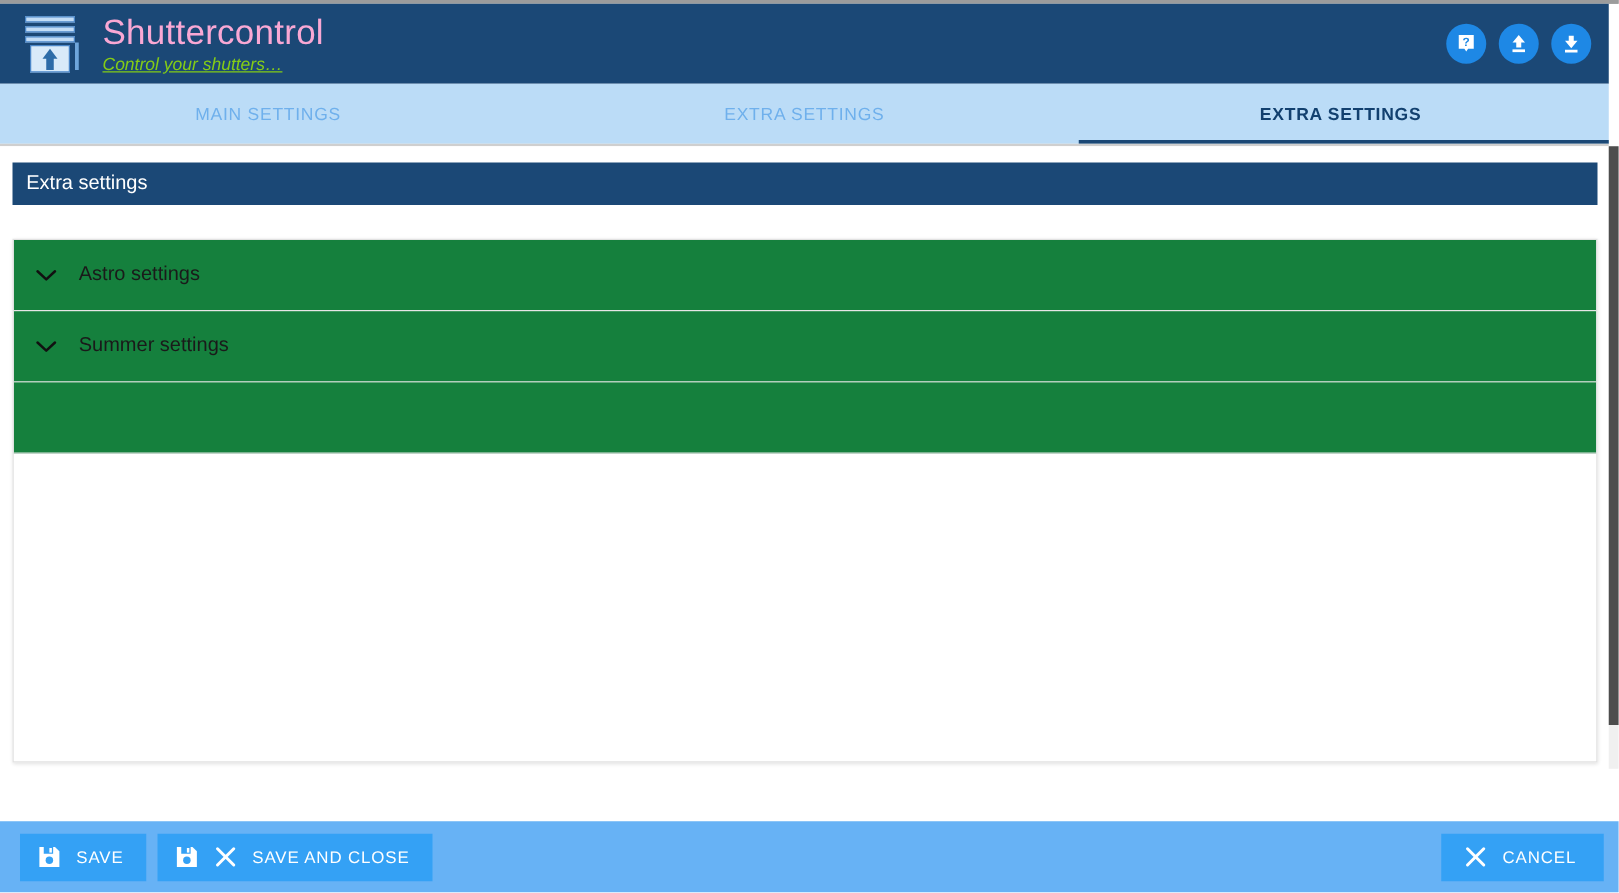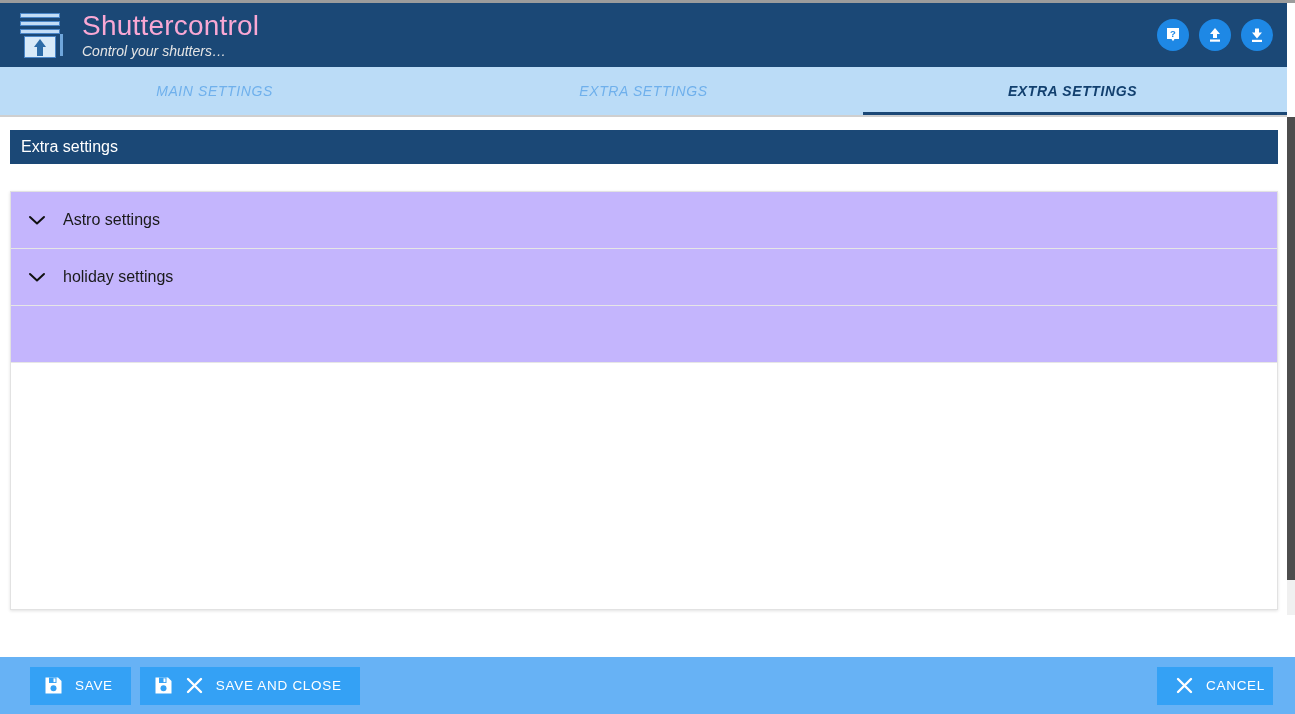--- a/index.html
+++ b/index.html
@@ -89,25 +89,26 @@
     justify-content: center;
   }
   .app-title {
     color: #f9a8d4;
     font-size: 28px;
     font-weight: 400;
     line-height: 32px;
     letter-spacing: 0.2px;
   }
   .app-subtitle {
-    color: #e5e5e5;
+    color: #84cc16;
     font-size: 14px;
     font-style: italic;
     line-height: 17px;
     margin-top: 1px;
+    text-decoration: underline;
   }
   .header-actions {
     margin-left: auto;
     margin-right: 14px;
     display: flex;
     gap: 10px;
     align-items: center;
   }
   .circle-btn {
     width: 32px; height: 32px;
@@ -134,21 +135,20 @@
     flex: 1 1 0;
     text-align: center;
     font-size: 14px;
     font-weight: 700;
     letter-spacing: 0.6px;
     line-height: 48px;
     height: 48px;
     cursor: pointer;
     position: relative;
     user-select: none;
-    font-style: italic;
   }
   .tab.inactive { color: #6fb0ec; font-weight: 400; }
   .tab.active { color: #12406f; }
   .tab-underline {
     position: absolute;
     top: 112px;
     left: 863px;
     width: 424px;
     height: 3px;
     background: #1b4876;
@@ -187,21 +187,21 @@
     box-shadow: 0 1px 3px rgba(0,0,0,0.12);
     height: 419px;
     overflow: hidden;
   }
   .acc-row {
     height: 57px;
     display: flex;
     align-items: center;
     border-bottom: 1px solid #e6e6e6;
     cursor: pointer;
-    background: #c4b5fd;
+    background: #15803d;
     text-align: center;
   }
   .acc-row:last-child { border-bottom: 1px solid #e6e6e6; }
   .acc-chev {
     width: 52px;
     display: flex;
     align-items: center;
     justify-content: center;
     flex: 0 0 auto;
   }
@@ -252,23 +252,23 @@
     border: none;
     cursor: pointer;
     font-size: 13.5px;
     font-weight: 400;
     letter-spacing: 0.7px;
     padding: 0 18px 0 14px;
     gap: 12px;
     font-family: "Liberation Sans", sans-serif;
   }
   .btn .glyph { display: flex; align-items: center; }
-  .btn-save { margin-left: 30px; }
+  .btn-save { margin-left: 16px; }
   .btn-save-close { margin-left: 9px; }
-  .btn-cancel { margin-left: auto; margin-right: 22px; padding: 0 8px 0 18px; }
+  .btn-cancel { margin-left: auto; margin-right: 12px; padding: 0 22px 0 18px; }
 </style>
 </head>
 <body>
 
 <div class="app">
 
   <div class="top-strip"></div>
   <div class="scroll-right-edge"></div>
 
   <div class="header">
@@ -328,30 +328,30 @@
 
       <div class="acc-row">
         <span class="acc-chev">
           <svg width="18" height="11" viewBox="0 0 18 11">
               <path d="M2 2 L9 8.5 L16 2" stroke="#111111" stroke-width="2" fill="none" stroke-linecap="round" stroke-linejoin="round"></path>
             </svg>
         </span>
         <span class="acc-label">Astro settings</span>
       </div>
 
-
-
       <div class="acc-row">
         <span class="acc-chev">
           <svg width="18" height="11" viewBox="0 0 18 11">
               <path d="M2 2 L9 8.5 L16 2" stroke="#111111" stroke-width="2" fill="none" stroke-linecap="round" stroke-linejoin="round"></path>
             </svg>
         </span>
-        <span class="acc-label">holiday settings</span>
-      </div>
+        <span class="acc-label">Summer settings</span>
+      </div>
+
+
 
 
 
 
       <div class="acc-row"></div>
 
     </div>
   </div>
 
   <div class="scroll-track"></div>

